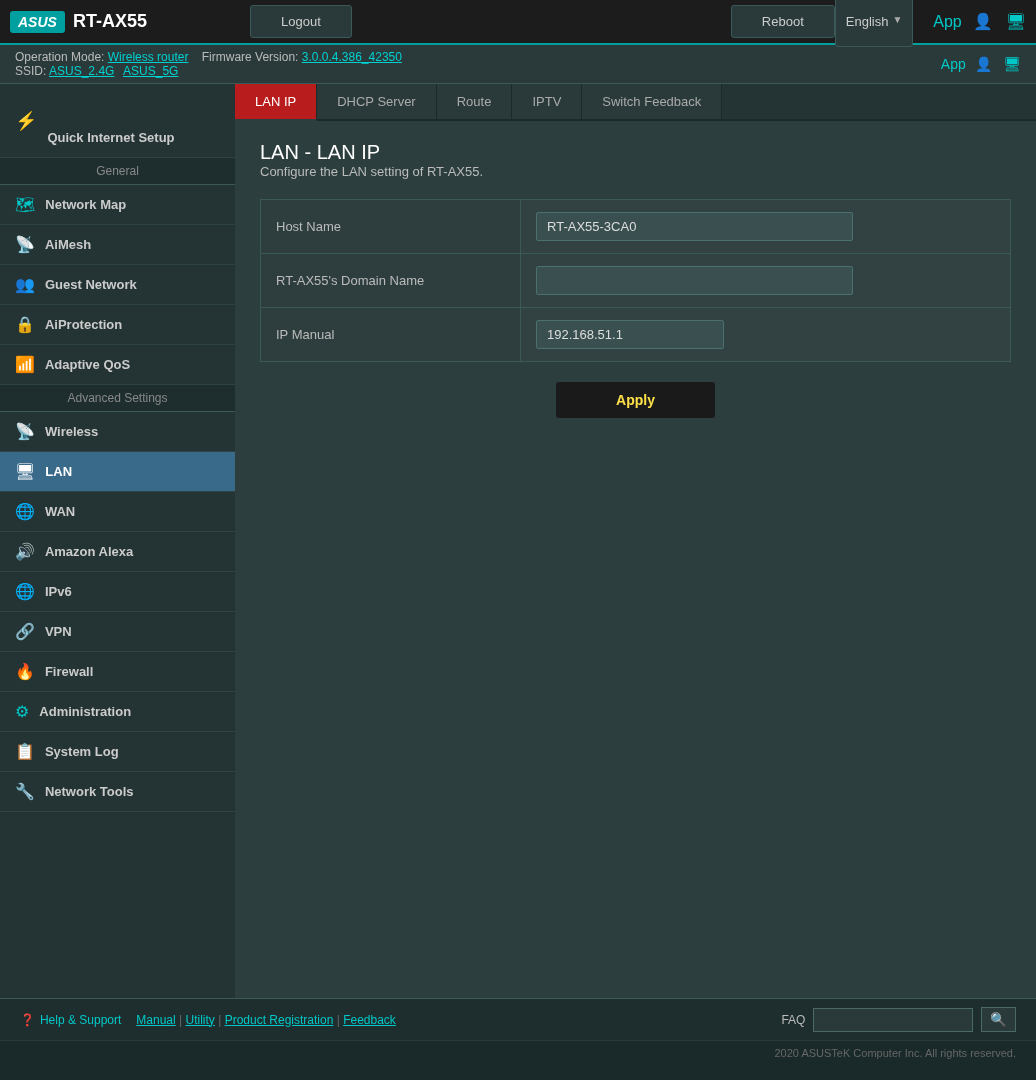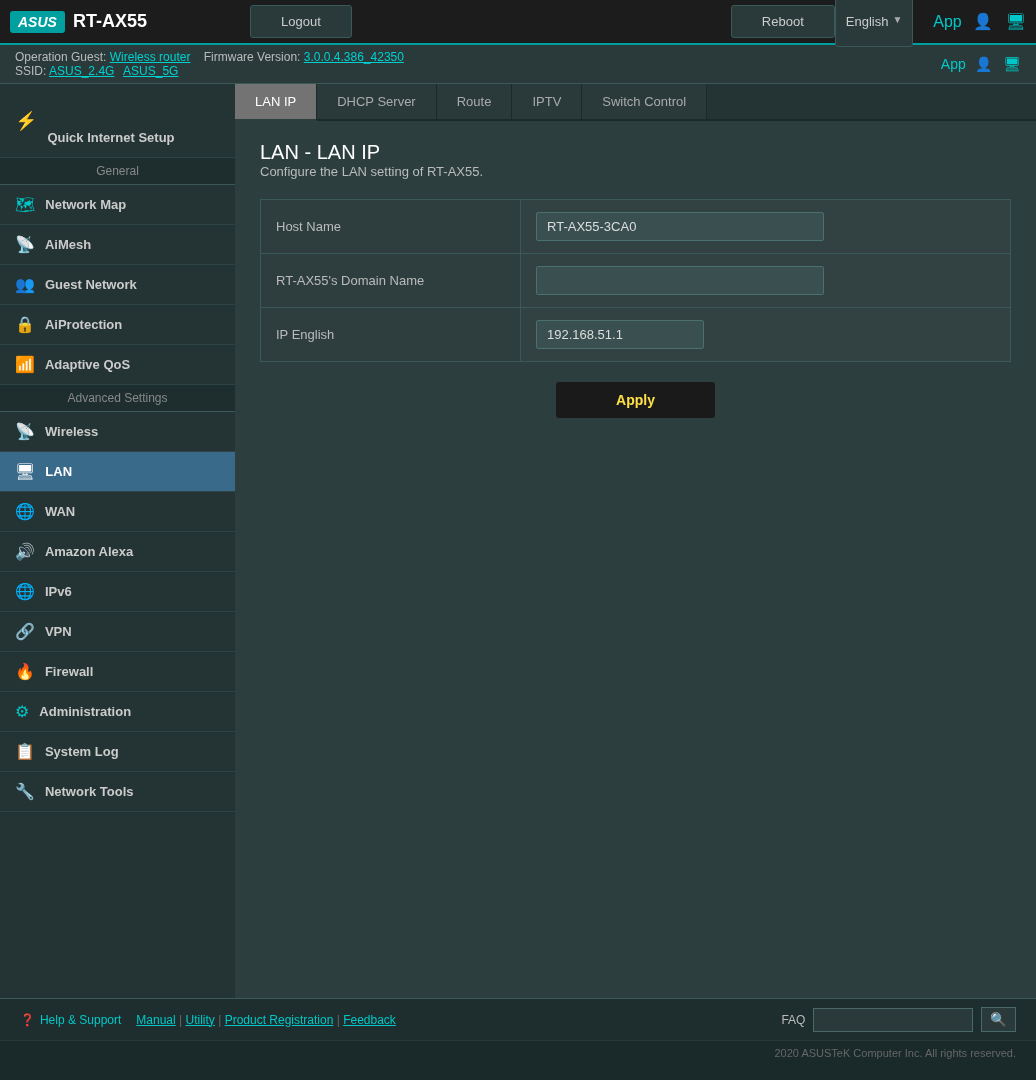--- a/index.html
+++ b/index.html
@@ -162,21 +162,21 @@
     }
     .tab {
       padding: 10px 20px;
       cursor: pointer;
       color: #aaa;
       font-size: 13px;
       border-right: 1px solid #1a2a2a;
       background: #2a3a3a;
     }
     .tab.active {
-      background: #737373;
+      background: #b91c1c;
       color: #fff;
       border-bottom: 2px solid #2c3e3e;
       margin-bottom: -2px;
     }
 
     
     .page-content {
       flex: 1;
       padding: 20px 25px;
       background: #2c3e3e;
@@ -218,21 +218,21 @@
     }
     .form-table td:last-child {
       background: #324242;
     }
     .form-input {
       background: #3a5050;
       border: 1px solid #4a7070;
       color: #ddd;
       padding: 6px 10px;
       font-size: 13px;
-      width: 288px;
+      width: 317px;
       border-radius: 2px;
     }
 
     
     .apply-area {
       margin-top: 20px;
       text-align: center;
     }
     .apply-btn {
       background: #1a1a1a;
@@ -304,21 +304,21 @@
   </div>
   <div class="top-right-icons">
     <span class="top-icon">App</span>
     <span class="top-icon">👤</span>
     <span class="top-icon">🖥</span>
   </div>
 </div>
 
 <div class="info-bar">
   <div class="info-left">
-    <span>Operation Guest:</span>
+    <span>Operation Mode:</span>
     <a>Wireless router</a>
     &nbsp;&nbsp;
     <span>Firmware Version:</span>
     <a>3.0.0.4.386_42350</a>
     <br>
     <span>SSID:</span>
     <a class="ssid-link">ASUS_2.4G</a>
     <a class="ssid-link">ASUS_5G</a>
   </div>
   <div class="info-right">
@@ -404,21 +404,21 @@
     </div>
   </div>
 
   <div class="content-area">
 
     <div class="tabs">
       <div class="tab active">LAN IP</div>
       <div class="tab">DHCP Server</div>
       <div class="tab">Route</div>
       <div class="tab">IPTV</div>
-      <div class="tab">Switch Control</div>
+      <div class="tab">Switch Feedback</div>
     </div>
 
     <div class="page-content">
       <div class="page-title">LAN - LAN IP</div>
       <div class="page-desc">Configure the LAN setting of RT-AX55.</div>
 
       <table class="form-table">
         <tbody>
             <tr>
           <td>Host Name</td>
@@ -426,23 +426,23 @@
             <input type="text" class="form-input" value="RT-AX55-3CA0" style="">
           </td>
         </tr>
         <tr>
           <td>RT-AX55's Domain Name</td>
           <td>
             <input type="text" class="form-input" value="" style="">
           </td>
         </tr>
         <tr>
-          <td>IP English</td>
+          <td>IP Manual</td>
           <td>
-            <input type="text" class="form-input" value="192.168.51.1" style="width: 168px;">
+            <input type="text" class="form-input" value="192.168.51.1" style="width: 188px;">
           </td>
         </tr>
       </tbody>
         </table>
 
       <div class="apply-area">
         <button class="apply-btn">Apply</button>
       </div>
     </div>
   </div>

